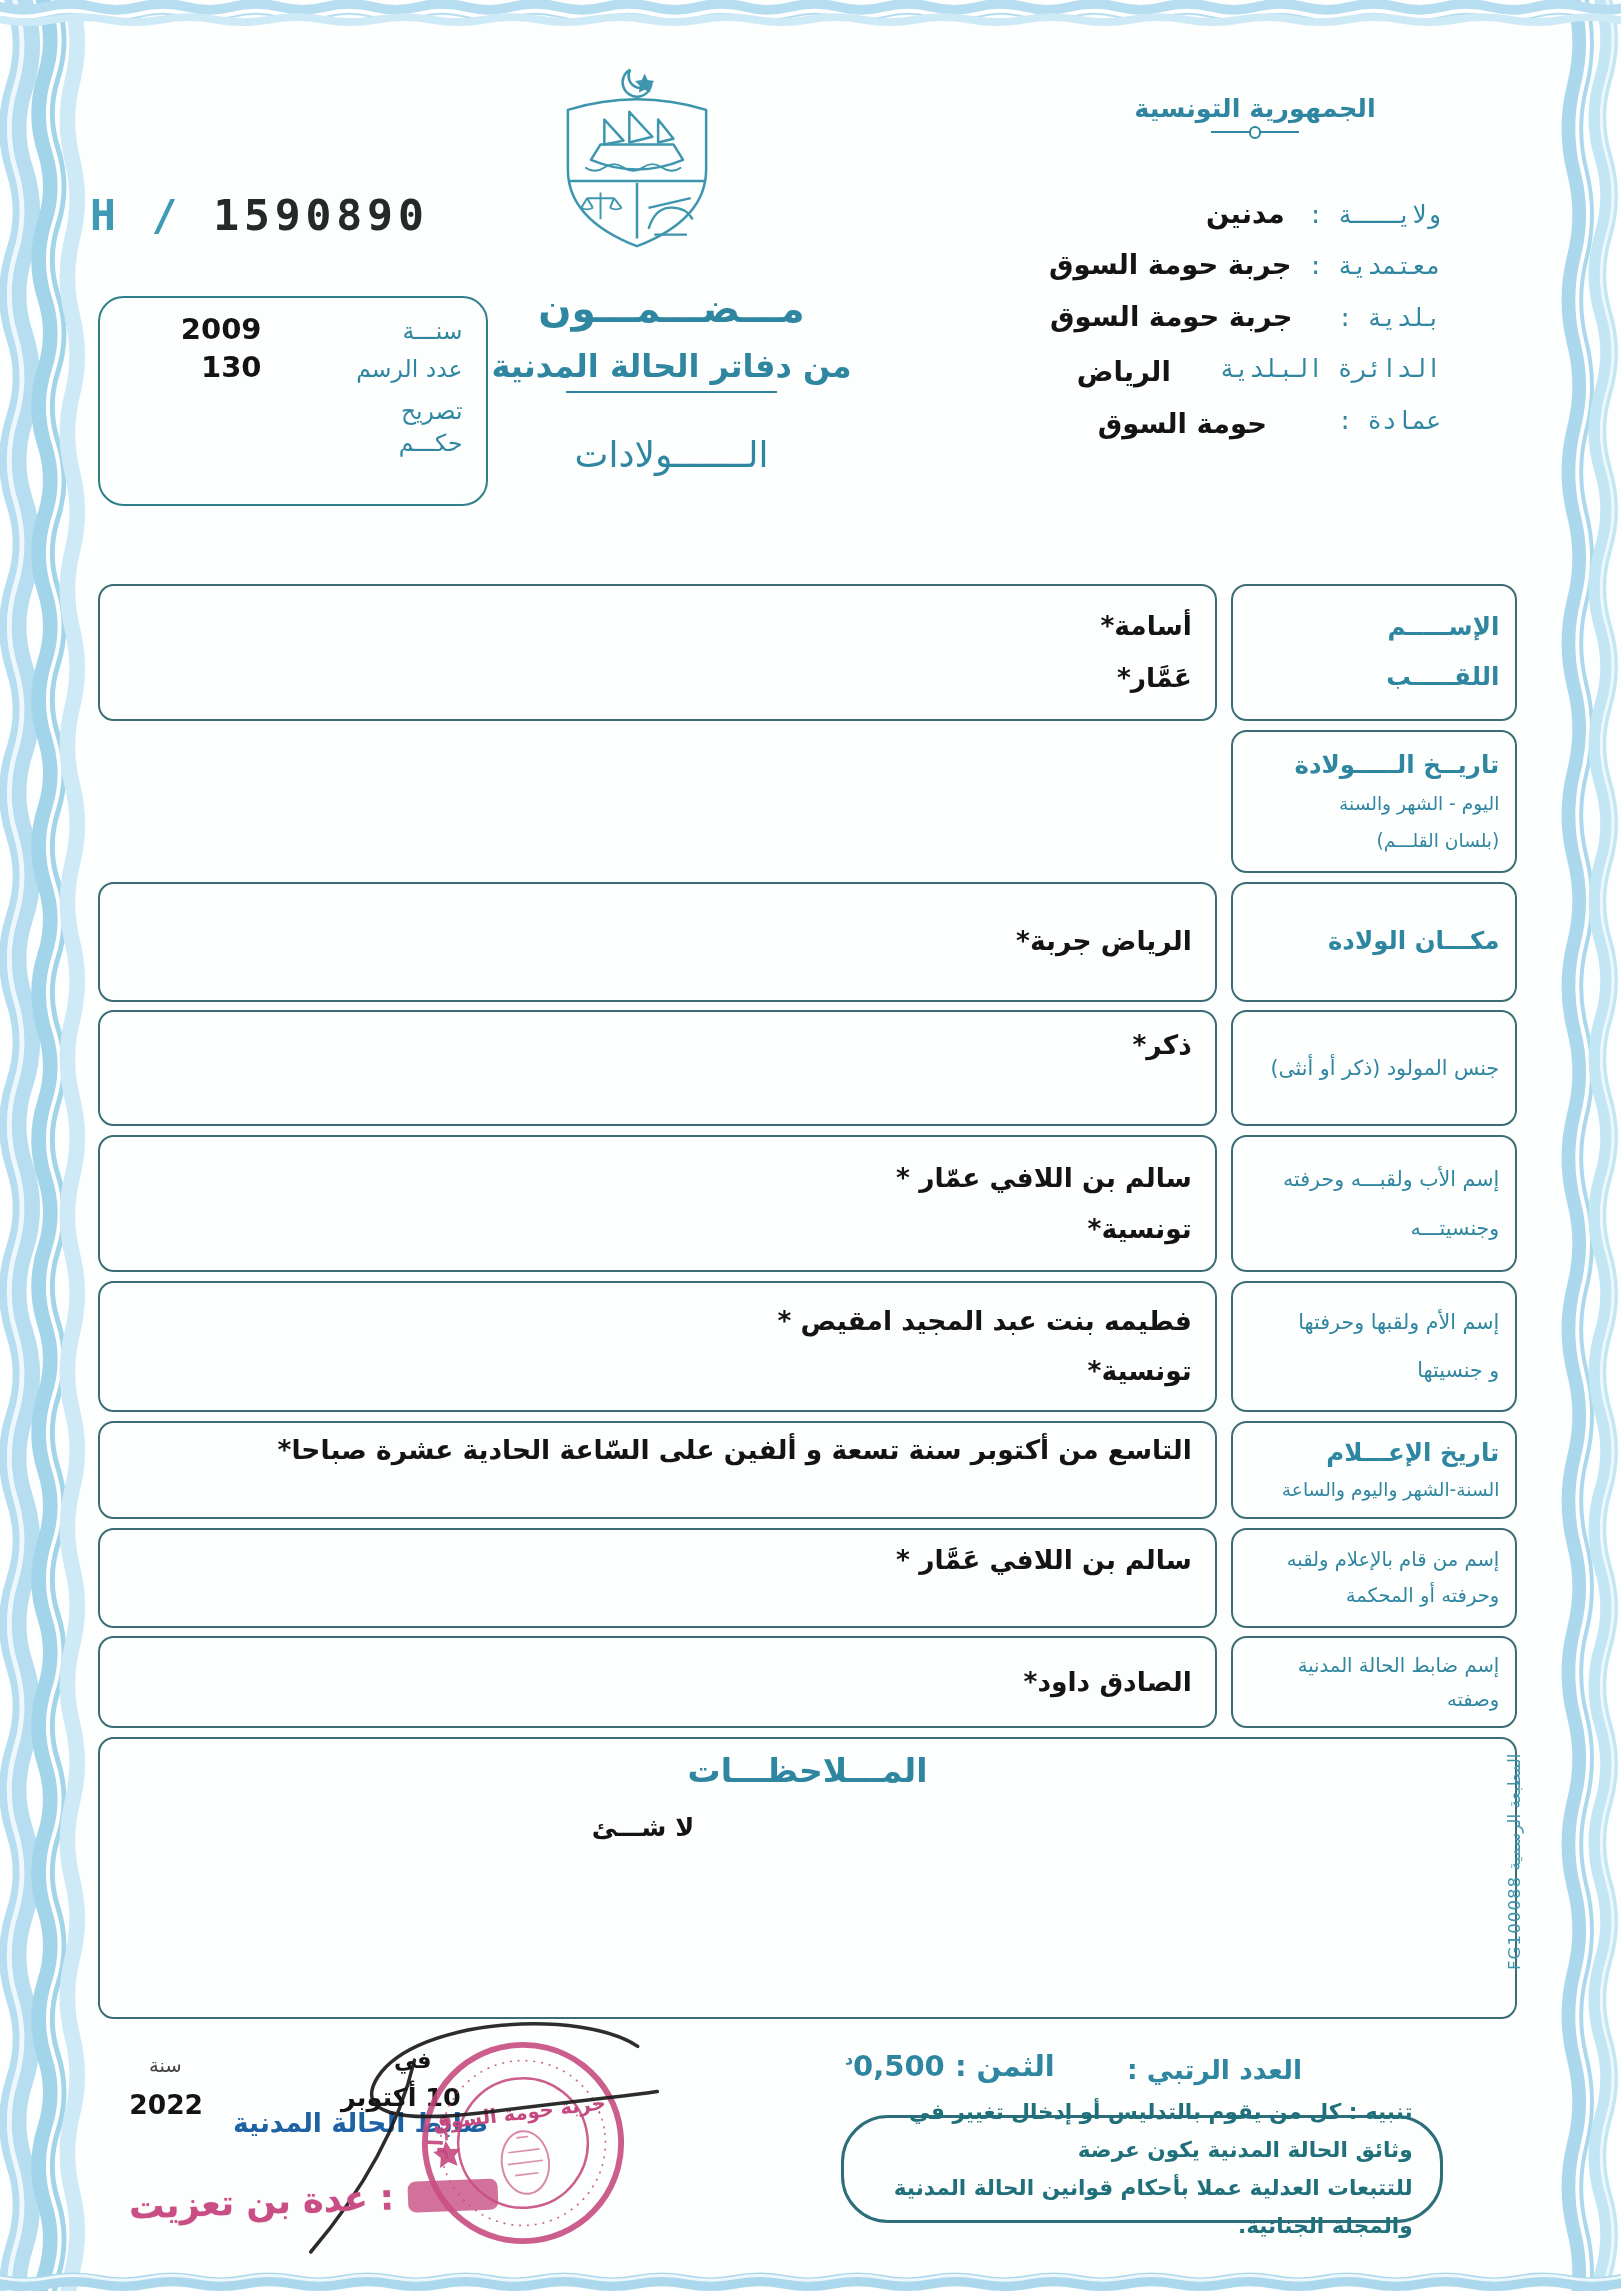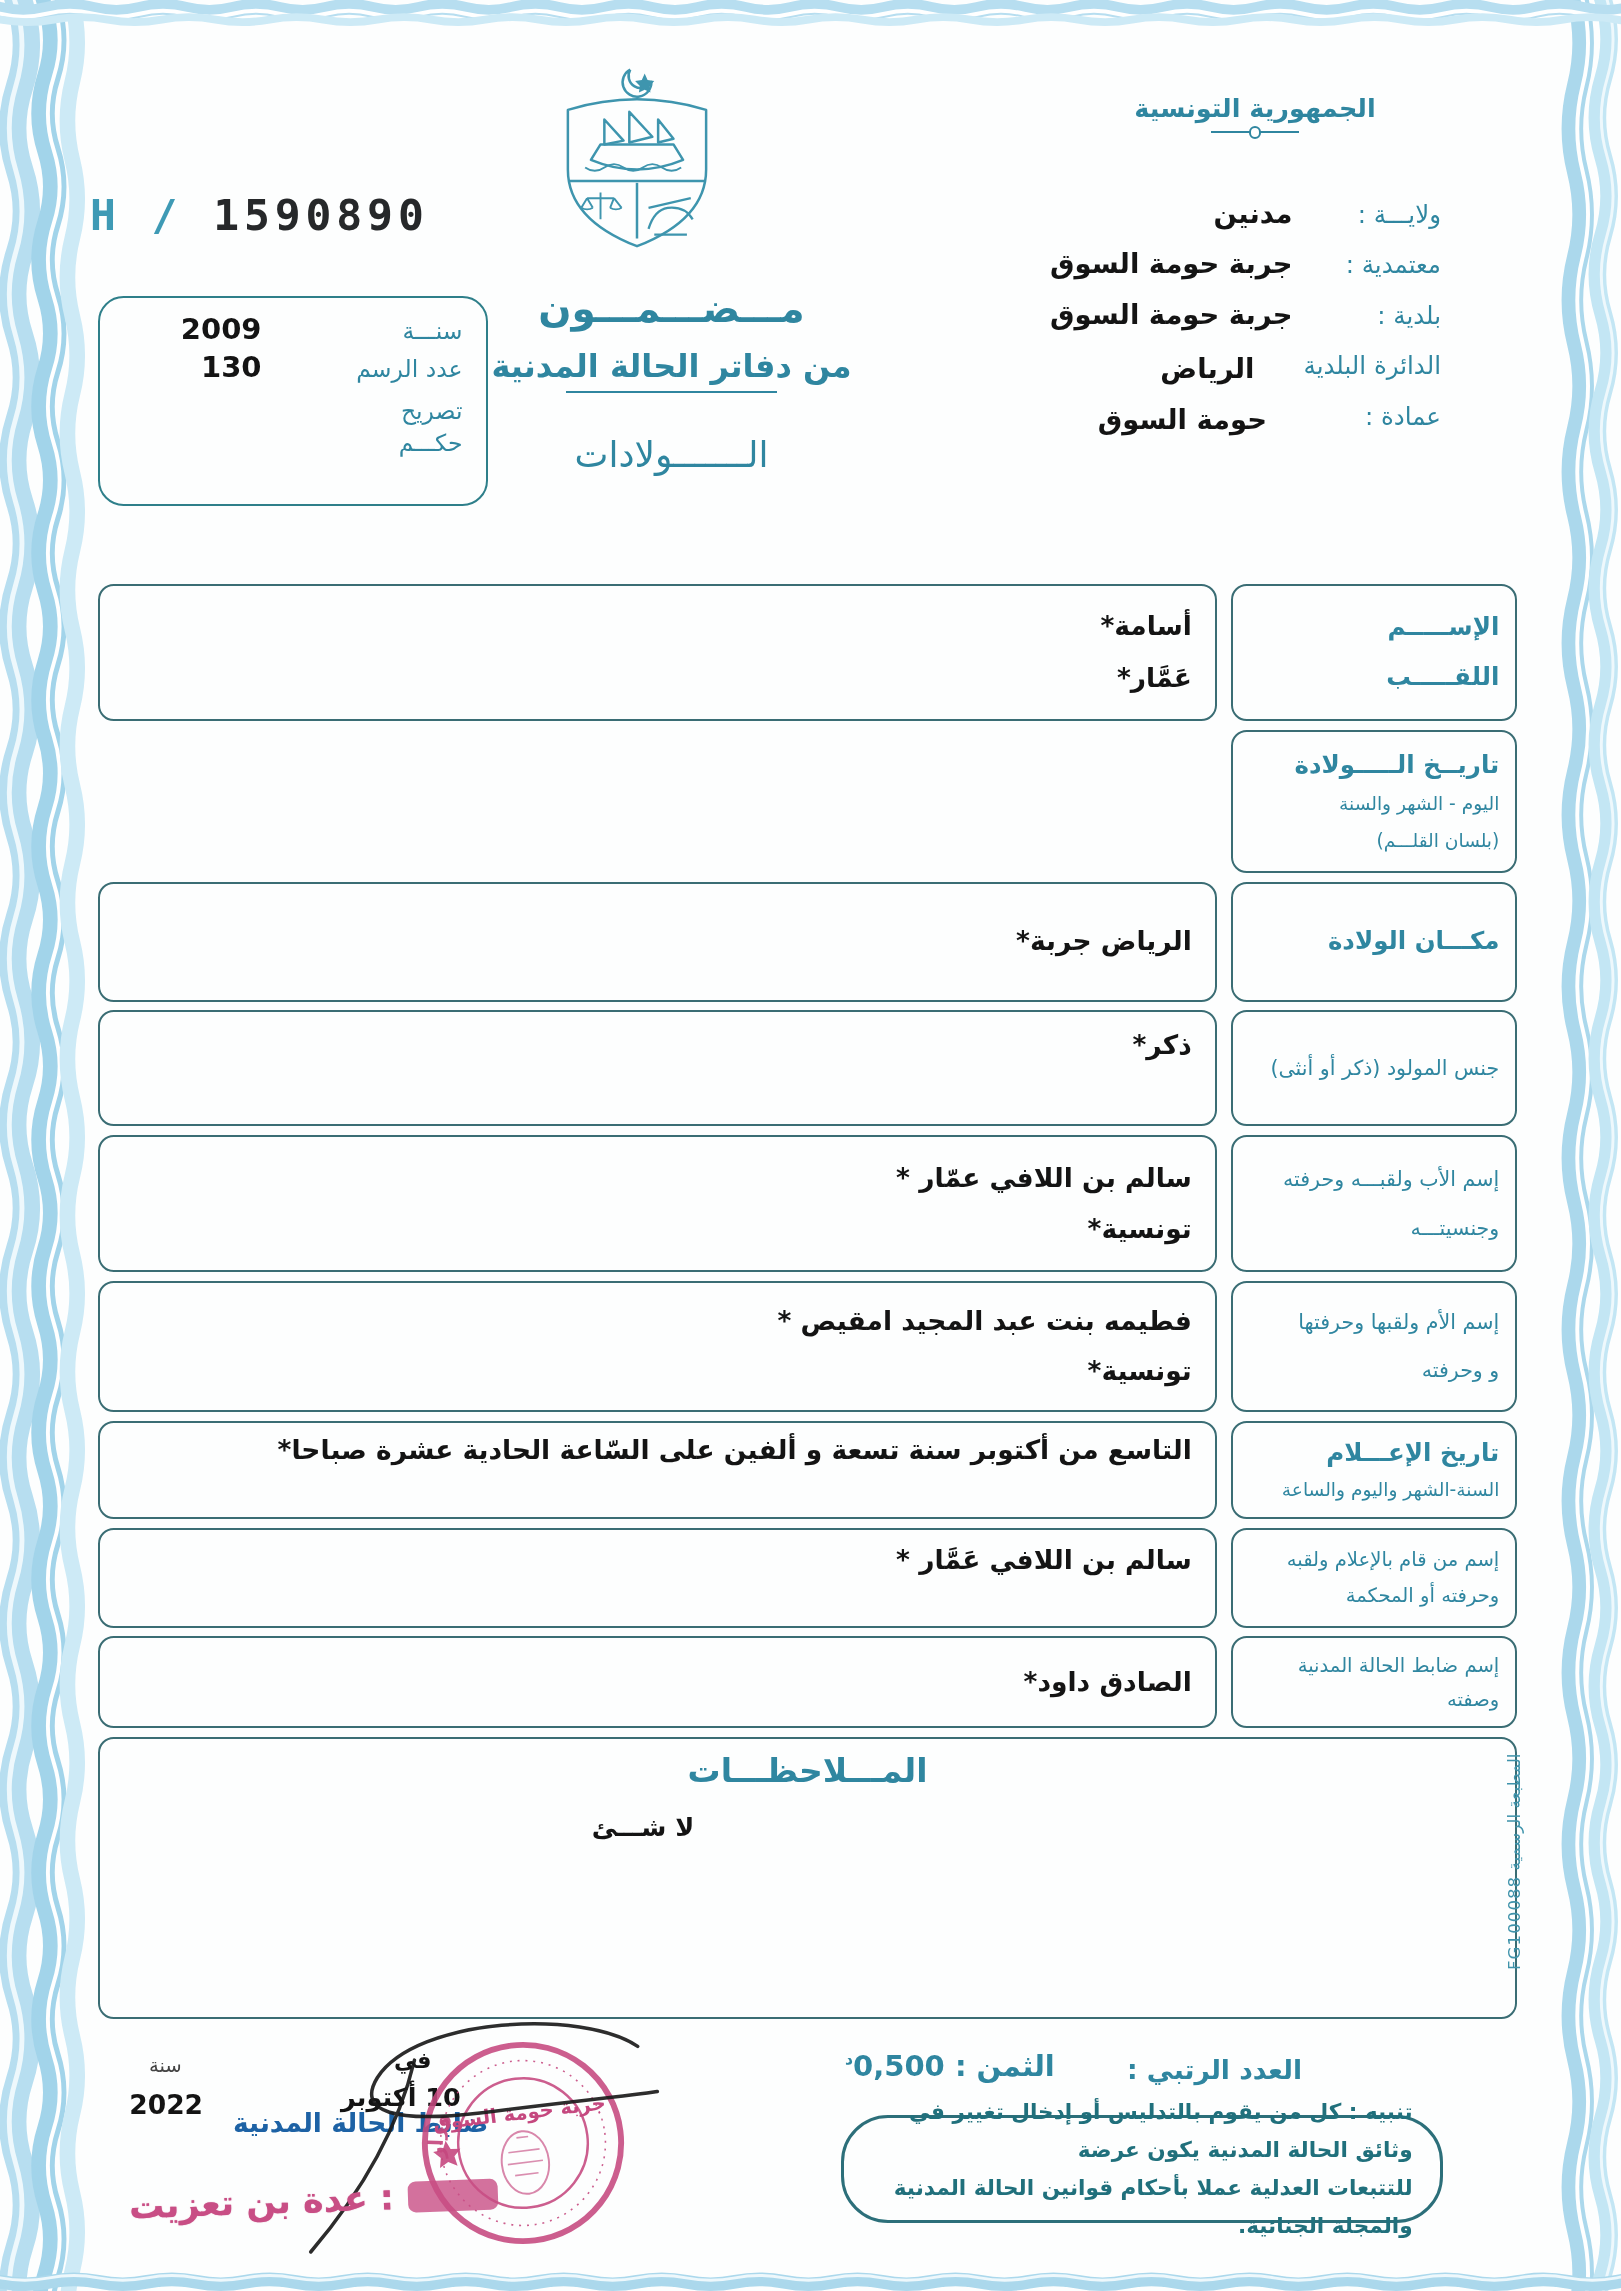--- a/index.html
+++ b/index.html
@@ -48,21 +48,21 @@
   .t-underline{width:211px;height:2.9px;background:var(--teal);margin:5.9px auto 0;}
   .t3{font-size:36px;font-weight:normal;margin-top:41px;letter-spacing:1px;}
 
   .reg-block{position:absolute;left:1049px;top:93px;width:392px;z-index:2;}
   .republic{width:294px;margin:0 39px 0 auto;text-align:center;color:var(--teal);font-size:25.5px;font-weight:bold;}
   .divider{width:88px;margin:7.8px 142px 0 auto;border-top:2px solid var(--teal);}
   .divider::after{content:'';display:block;width:8.8px;height:8.8px;border:2px solid var(--teal);
     border-radius:50%;margin:-6.9px auto 0;background:#fff;}
   .reg-rows{margin-top:59px;}
   .reg-row{display:flex;gap:23.5px;align-items:baseline;margin-bottom:19.6px;}
-  .reg-label{color:var(--teal);font-size:24.5px;min-width:125px;white-space:nowrap;}
+  .reg-label{color:var(--teal);font-size:24.5px;min-width:125px;white-space:nowrap;font-family:Liberation Mono, monospace;}
   .reg-val{color:var(--ink);font-weight:bold;font-size:27.4px;white-space:nowrap;}
   .reg-row.shift .reg-val{transform:translate(-25.5px,3.9px);}
 
   
   .table{position:absolute;left:98px;top:584px;width:1419px;z-index:2;}
   .trow{display:flex;gap:13.7px;margin-bottom:8.8px;}
   .box{border:2.9px solid var(--border);border-radius:15.7px;box-sizing:border-box;}
   .lbl{width:286px;display:flex;flex-direction:column;justify-content:space-evenly;
        padding:5.9px 15.7px;color:var(--teal);text-align:right;}
   .lbl .l1{font-size:24.5px;font-weight:bold;line-height:1.25;}
@@ -261,21 +261,21 @@
         </div>
         <div class="box val">
           <div class="v">سالم بن اللافي عمّار *</div>
           <div class="v">تونسية*</div>
         </div>
       </div>
 
       <div class="trow">
         <div class="box lbl">
           <div class="l2" style="font-size:20.6px;">إسم الأم ولقبها وحرفتها</div>
-          <div class="l2" style="font-size:20.6px;">و وحرفته</div>
+          <div class="l2" style="font-size:20.6px;">و جنسيتها</div>
         </div>
         <div class="box val">
           <div class="v">فطيمه بنت عبد المجيد امقيص *</div>
           <div class="v">تونسية*</div>
         </div>
       </div>
 
       <div class="trow">
         <div class="box lbl">
           <div class="l1">تاريخ الإعـــلام</div>

